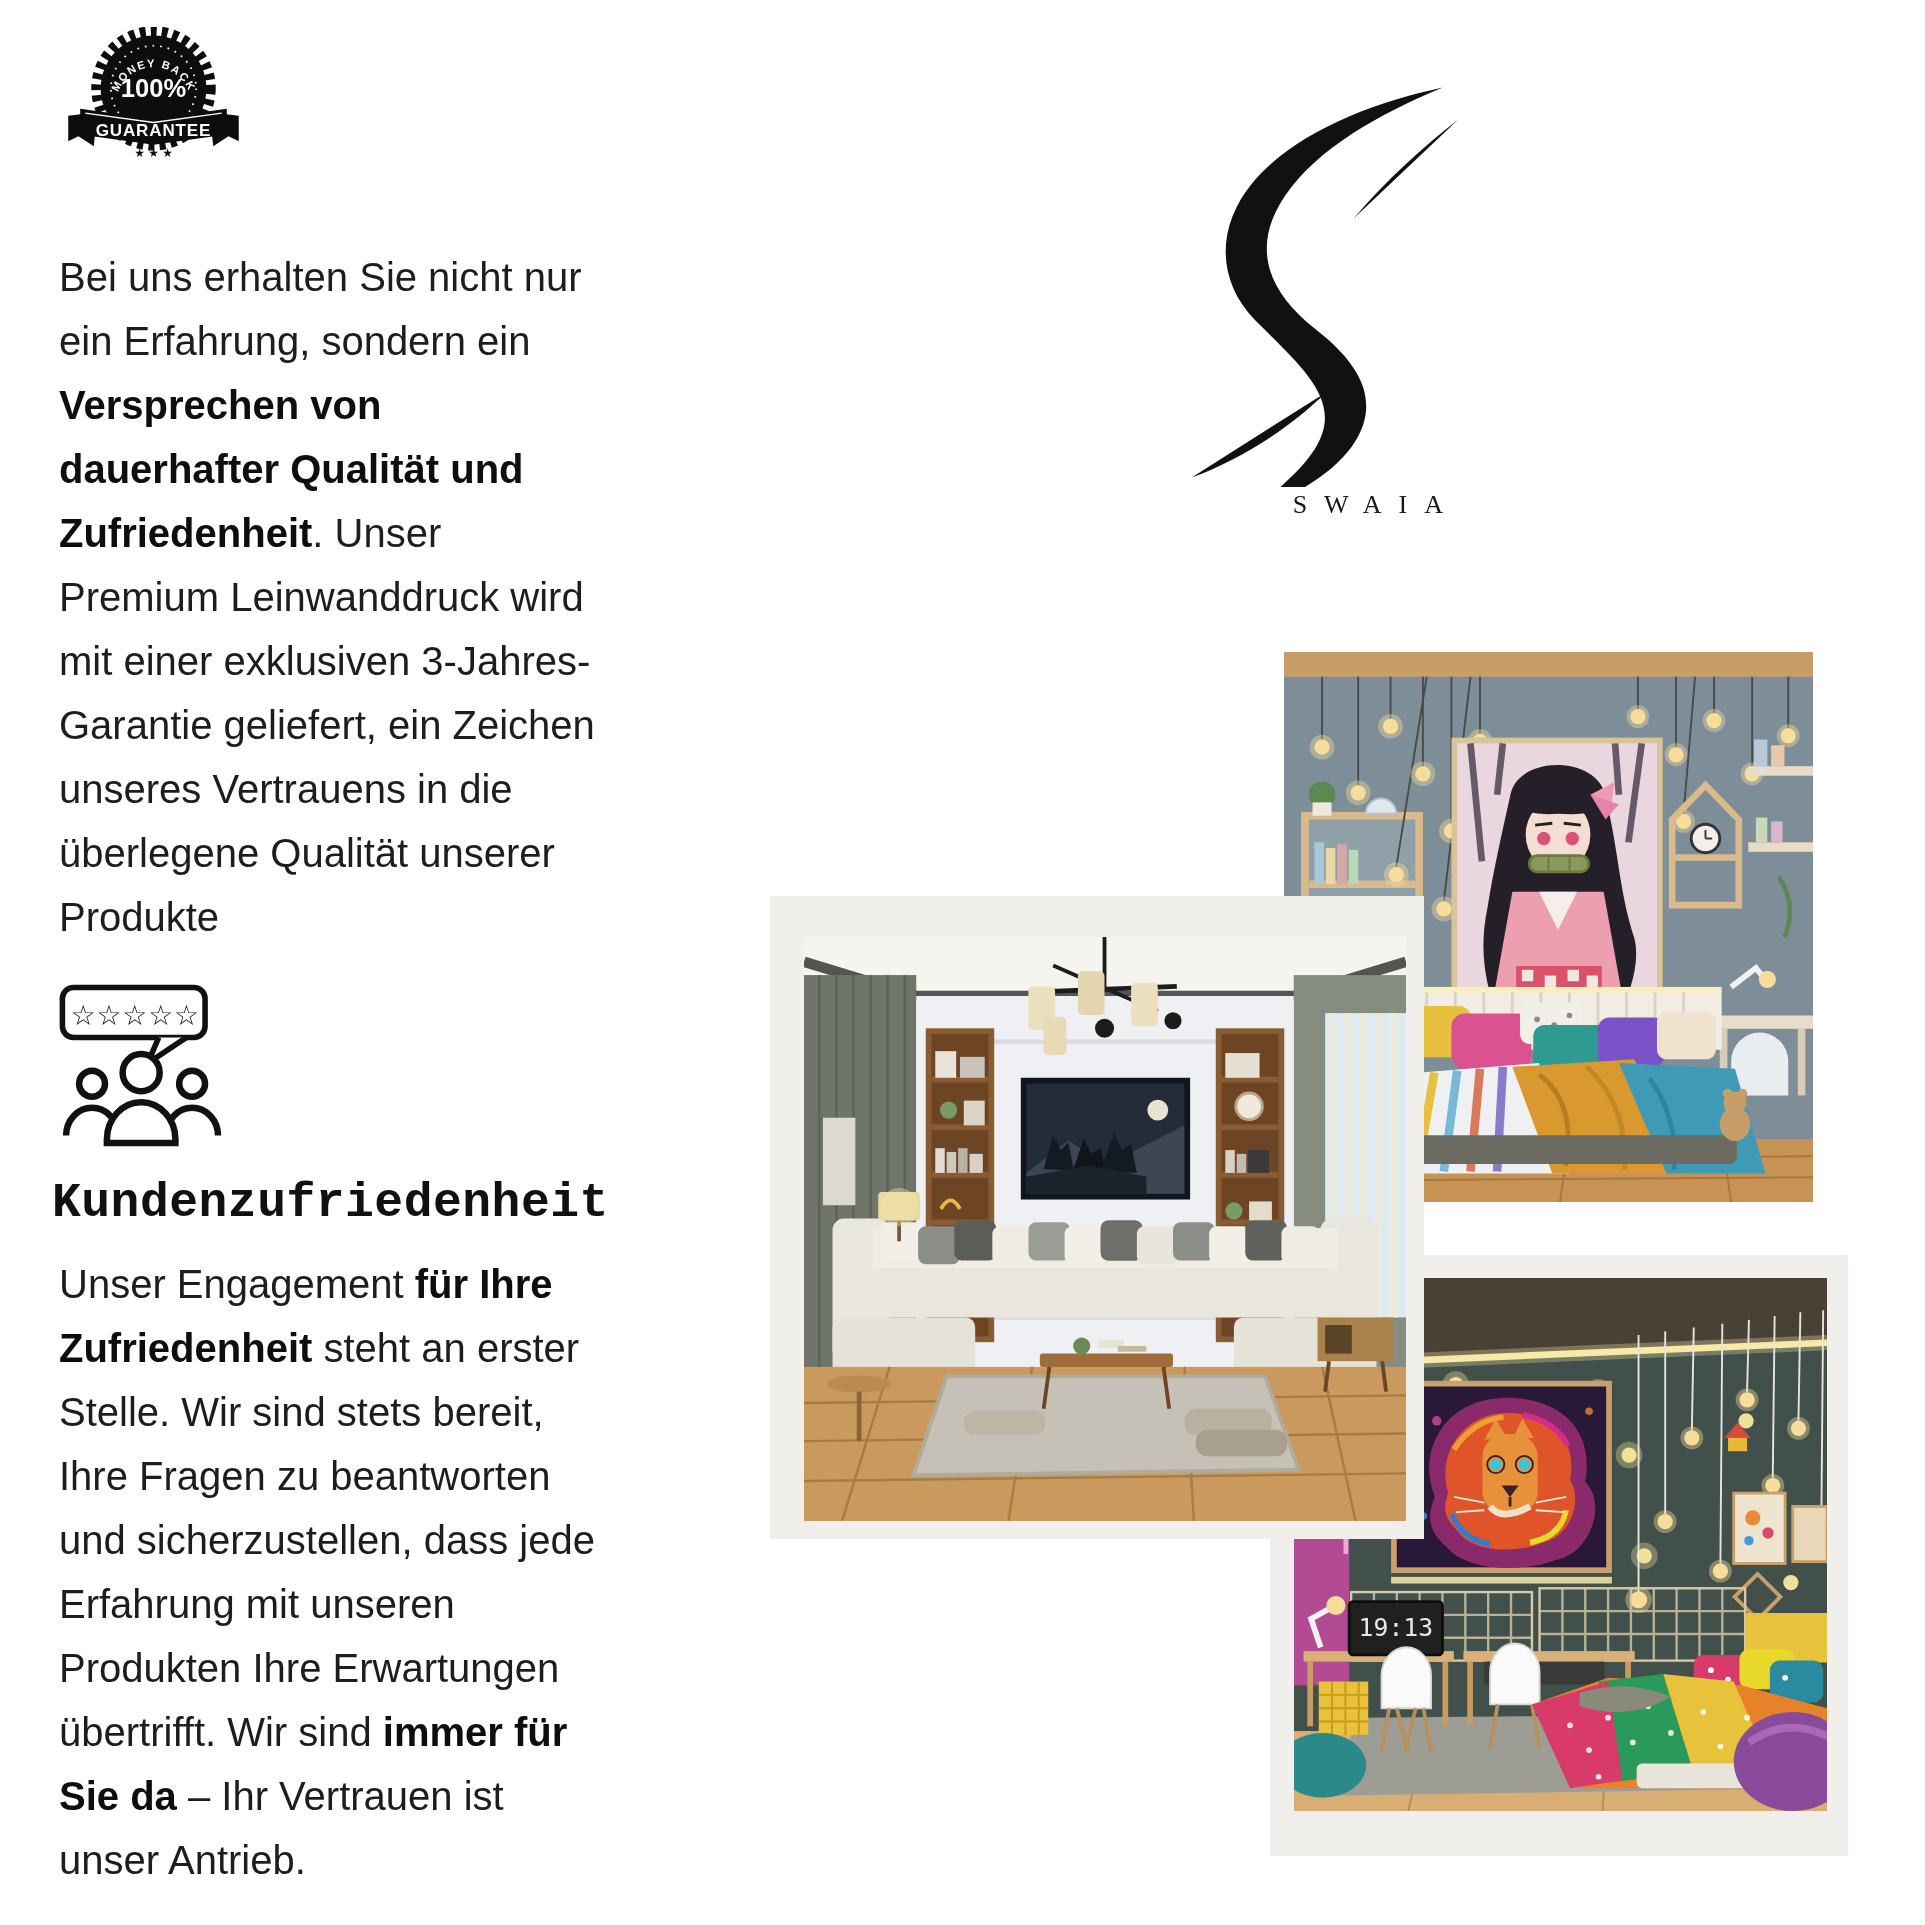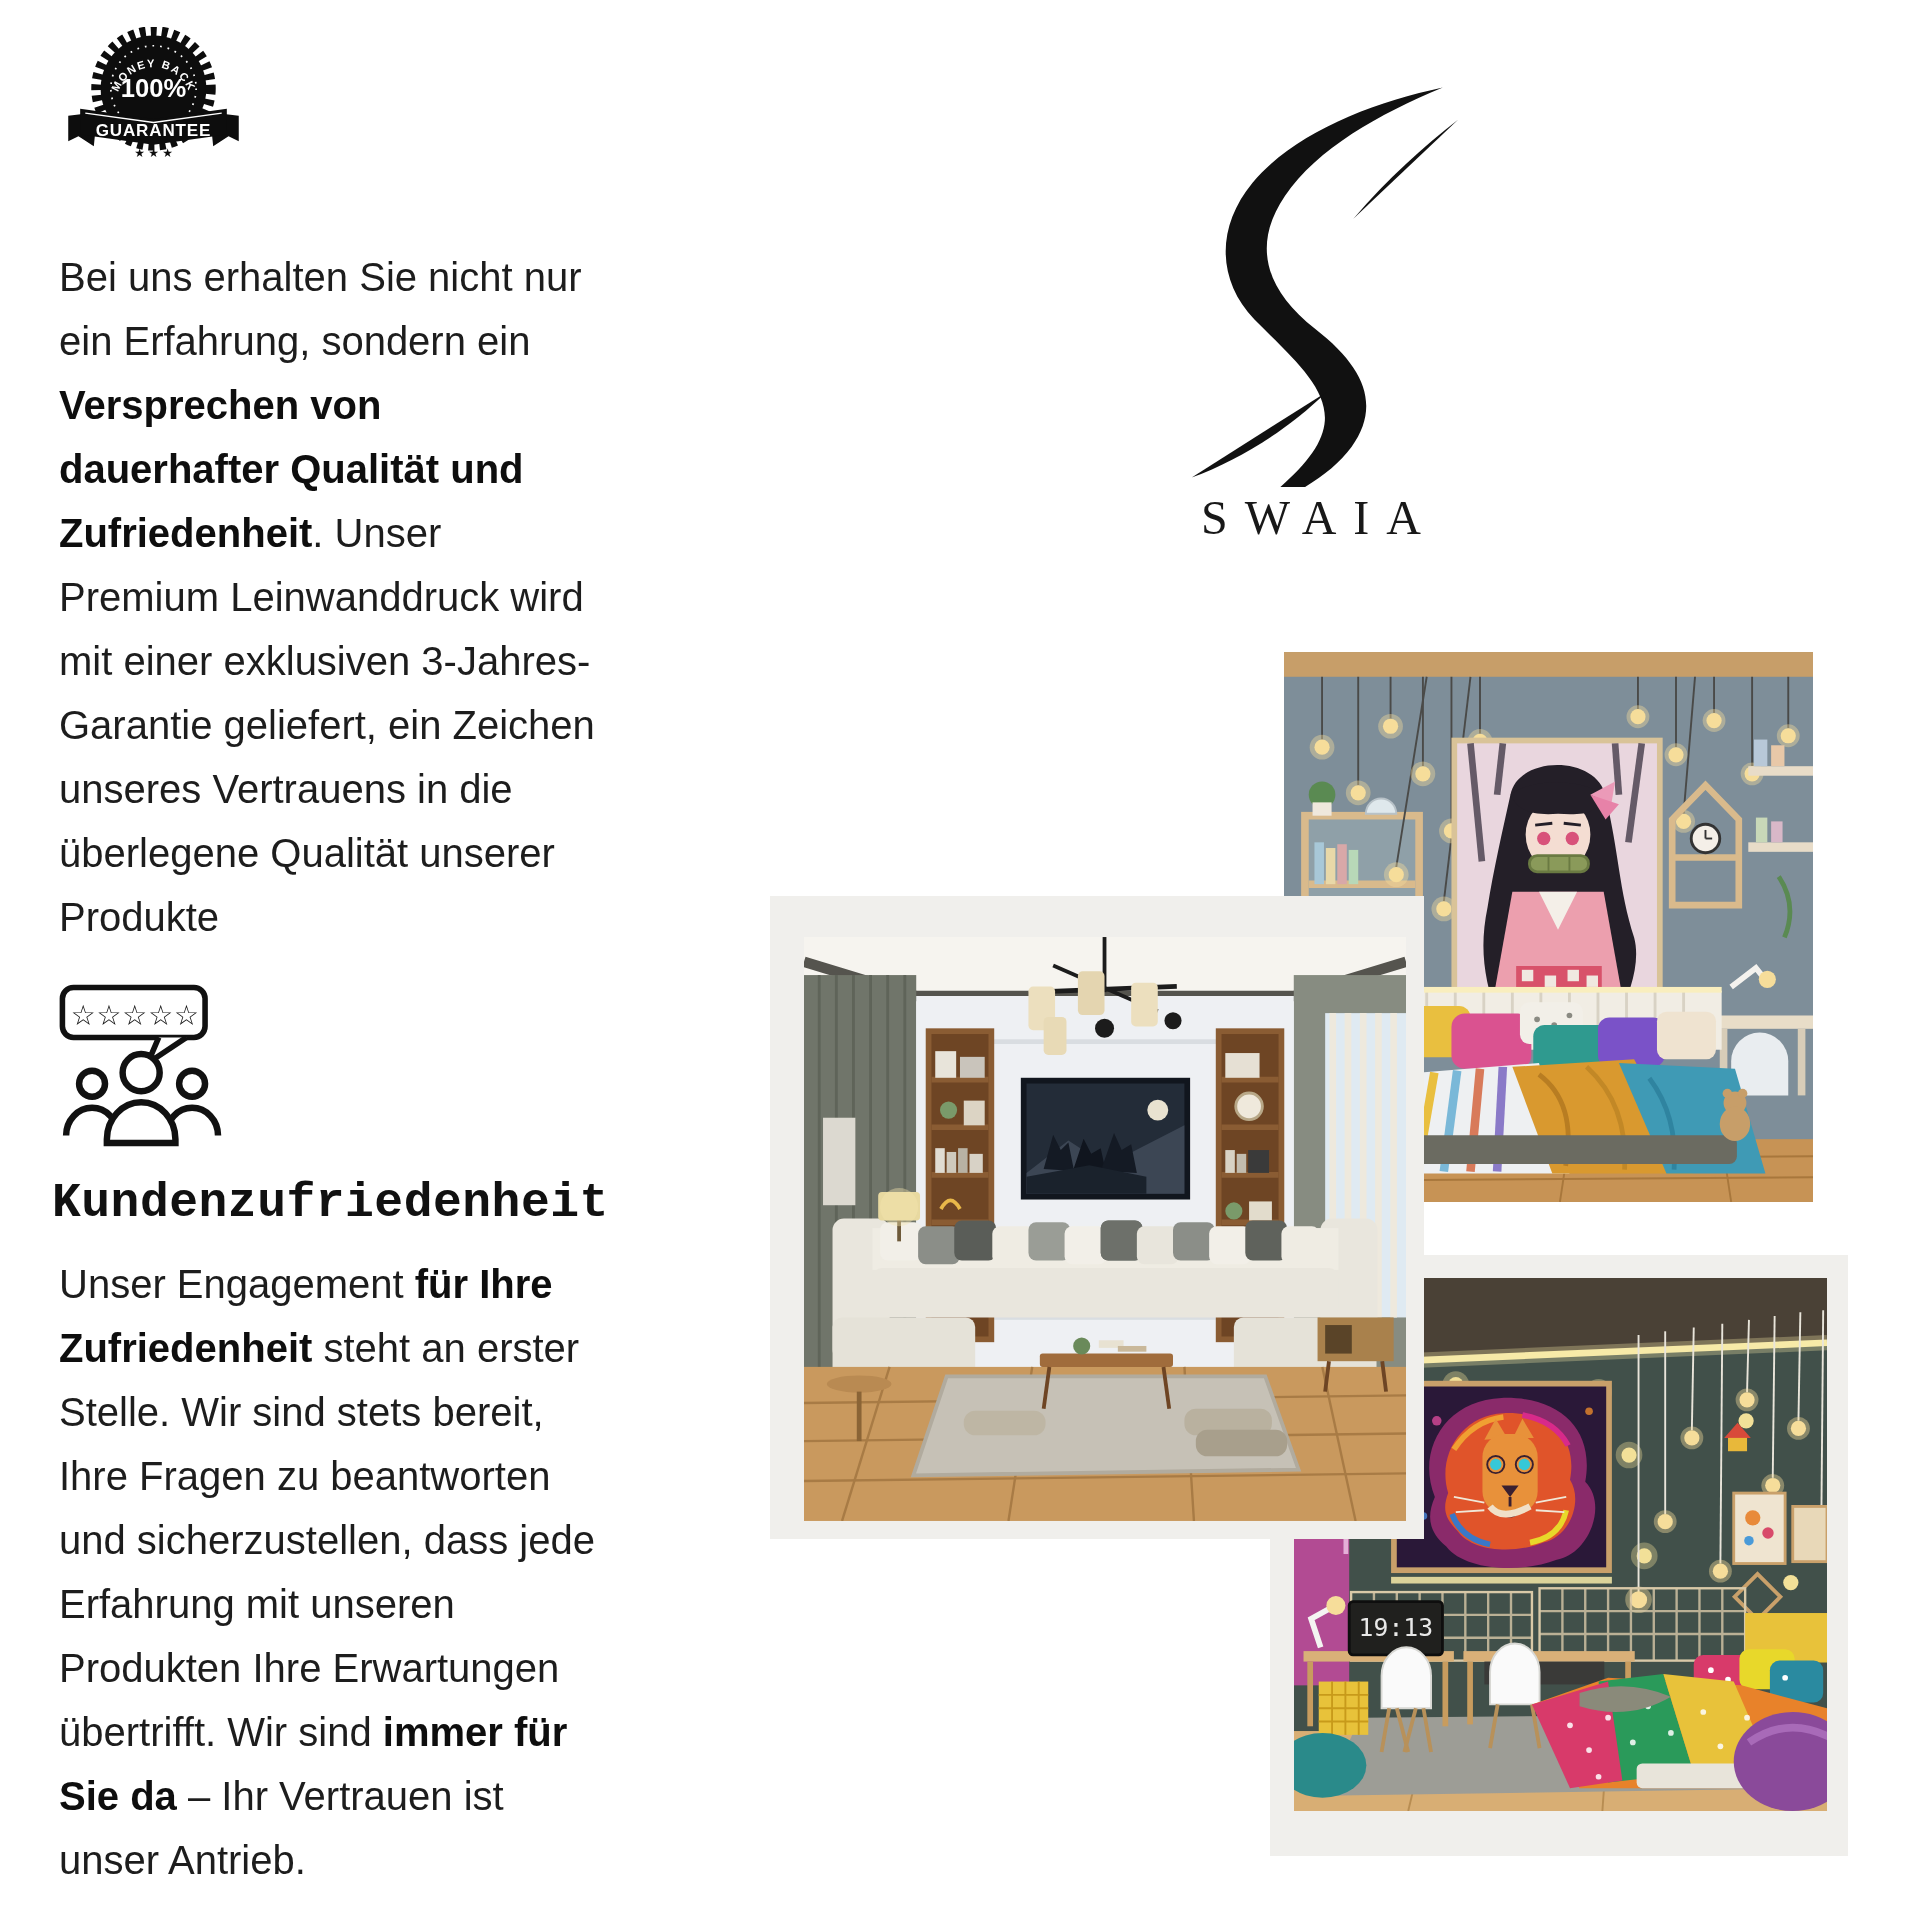--- a/index.html
+++ b/index.html
@@ -5,22 +5,22 @@
   html,body{margin:0;padding:0;background:#ffffff;}
   .canvas{position:relative;width:1926px;height:1926px;background:#ffffff;overflow:hidden;
           font-family:"Liberation Sans","DejaVu Sans",sans-serif;color:#1b1b1b;}
   .abs{position:absolute;}
   h1{margin:0;font-size:48px;font-weight:bold;letter-spacing:0.5px;color:#111;}
   .body-text{font-size:40px;line-height:64px;font-weight:400;color:#1d1d1d;}
   .body-text strong{font-weight:bold;color:#0e0e0e;}
   .card{background:#f0efec;}
   .photo{overflow:hidden;}
   .photo svg{display:block;}
-  .brand-name{font-family:"Liberation Serif","DejaVu Serif",serif;font-size:48px;
-              letter-spacing:17px;color:#181818;text-align:left;text-indent:17px;}
+  .brand-name{font-family:"Liberation Serif","DejaVu Serif",serif;font-size:26px;
+              letter-spacing:17px;color:#181818;text-align:right;text-indent:17px;}
 </style>
 </head>
 <body>
 
 <div class="canvas">
 
   <div class="abs" style="left:68px;top:27px;width:171px;height:133px;">
     <svg width="171" height="133" viewBox="0 0 200 156">
       <g>
         <polygon points="0,104 34,100 30,140 12,128 0,134" fill="#0d0d0d"></polygon>

